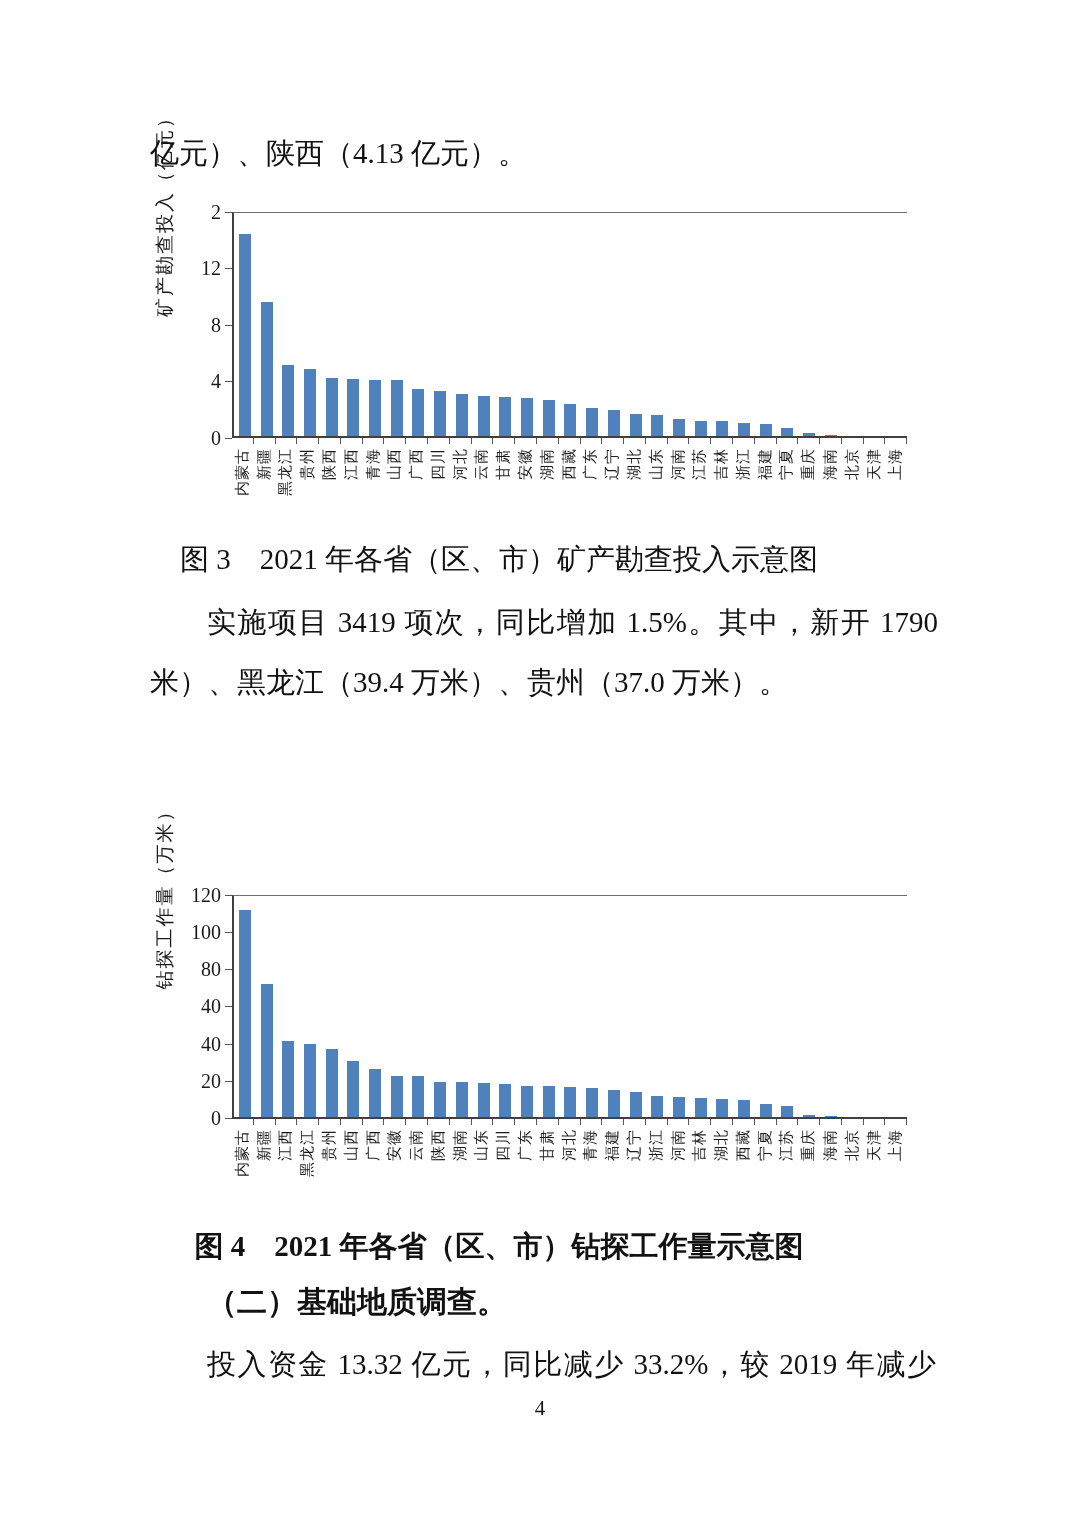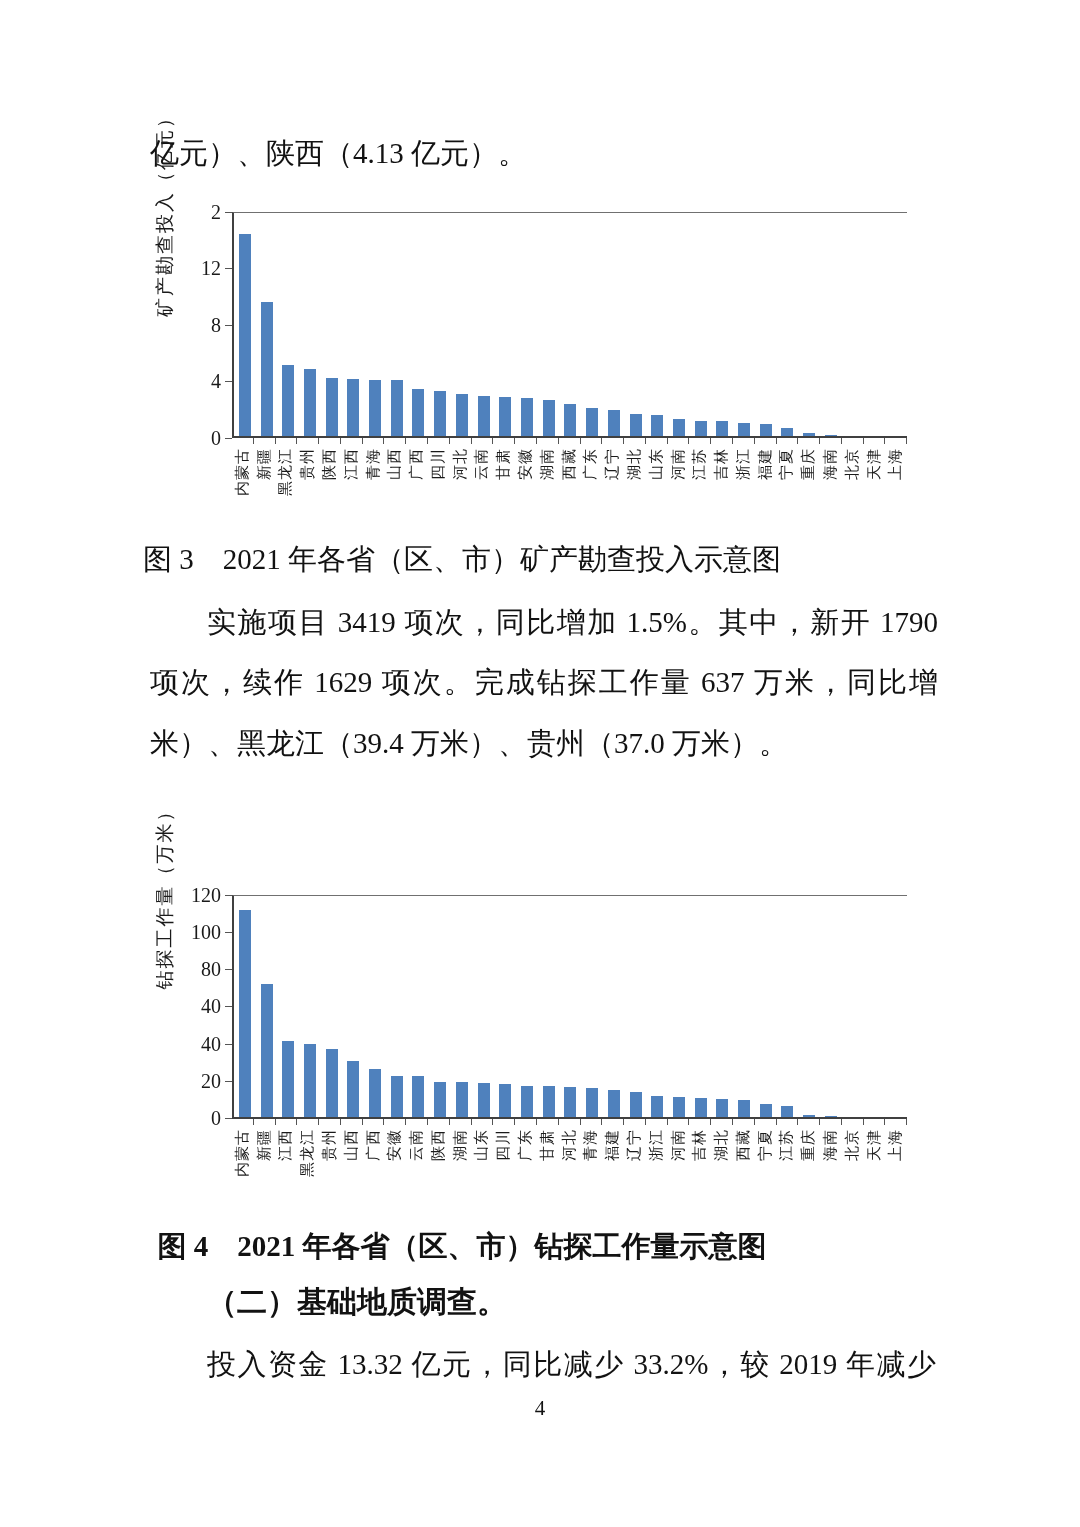--- a/index.html
+++ b/index.html
@@ -11,21 +11,21 @@
     position:relative;
     overflow:hidden;
   }
   .abs{position:absolute;}
   .textline{font-size:29px;white-space:nowrap;line-height:1;}
   
   .para{left:150px;top:592px;width:788px;font-size:29px;}
   .pline{height:60.3px;line-height:60.3px;white-space:nowrap;}
   .pline.fill{white-space:normal;text-align:justify;text-align-last:justify;}
   .indent{text-indent:57px;}
-  .caption{left:0;width:924px;text-align:center;font-size:29px;line-height:1;}
+  .caption{left:0;width:924px;text-align:center;font-size:29px;line-height:1;padding-left:37px;}
   .heading{font-weight:bold;font-size:30px;line-height:1;white-space:nowrap;}
   .bottomline{left:150px;top:1347px;width:786px;font-size:29px;line-height:1.2;
     text-align:justify;text-align-last:justify;text-indent:57px;}
   .pagenum{left:0;top:1396px;width:1080px;text-align:center;font-size:21px;}
 
   
   .chart{left:150px;width:757px;display:flex;align-items:flex-start;}
   .ytitle{width:30px;position:relative;flex:0 0 30px;}
   .ytitle span{
     position:absolute;top:50%;left:50%;
@@ -316,21 +316,20 @@
           <span>上海</span>
         </div>
       </div>
   </div>
 </div>
 
 <div class="abs caption" style="top:545px;">图 3　2021 年各省（区、市）矿产勘查投入示意图</div>
 
 <div class="abs para">
   <div class="pline fill indent">实施项目 3419 项次，同比增加 1.5%。其中，新开 1790</div>
-  <div class="pline fill">项次，续作 1629 项次。完成钻探工作量 637 万米，同比增</div>
   <div class="pline">米）、黑龙江（39.4 万米）、贵州（37.0 万米）。</div>
 </div>
 
 <div class="abs chart c2">
   <div class="ytitle">
     <span>钻探工作量（万米）</span>
   </div>
   <div class="yaxis">
       <div class="ytick">
         <span>120</span>

